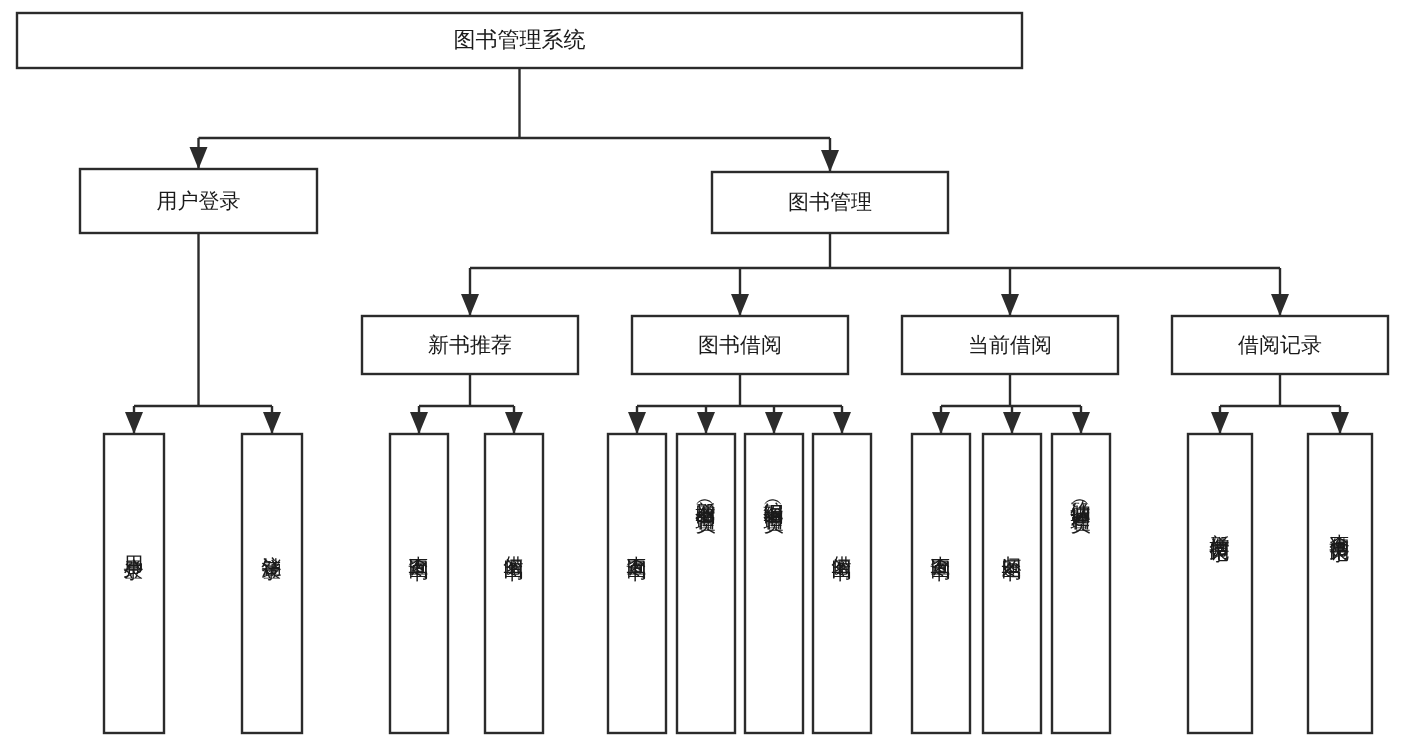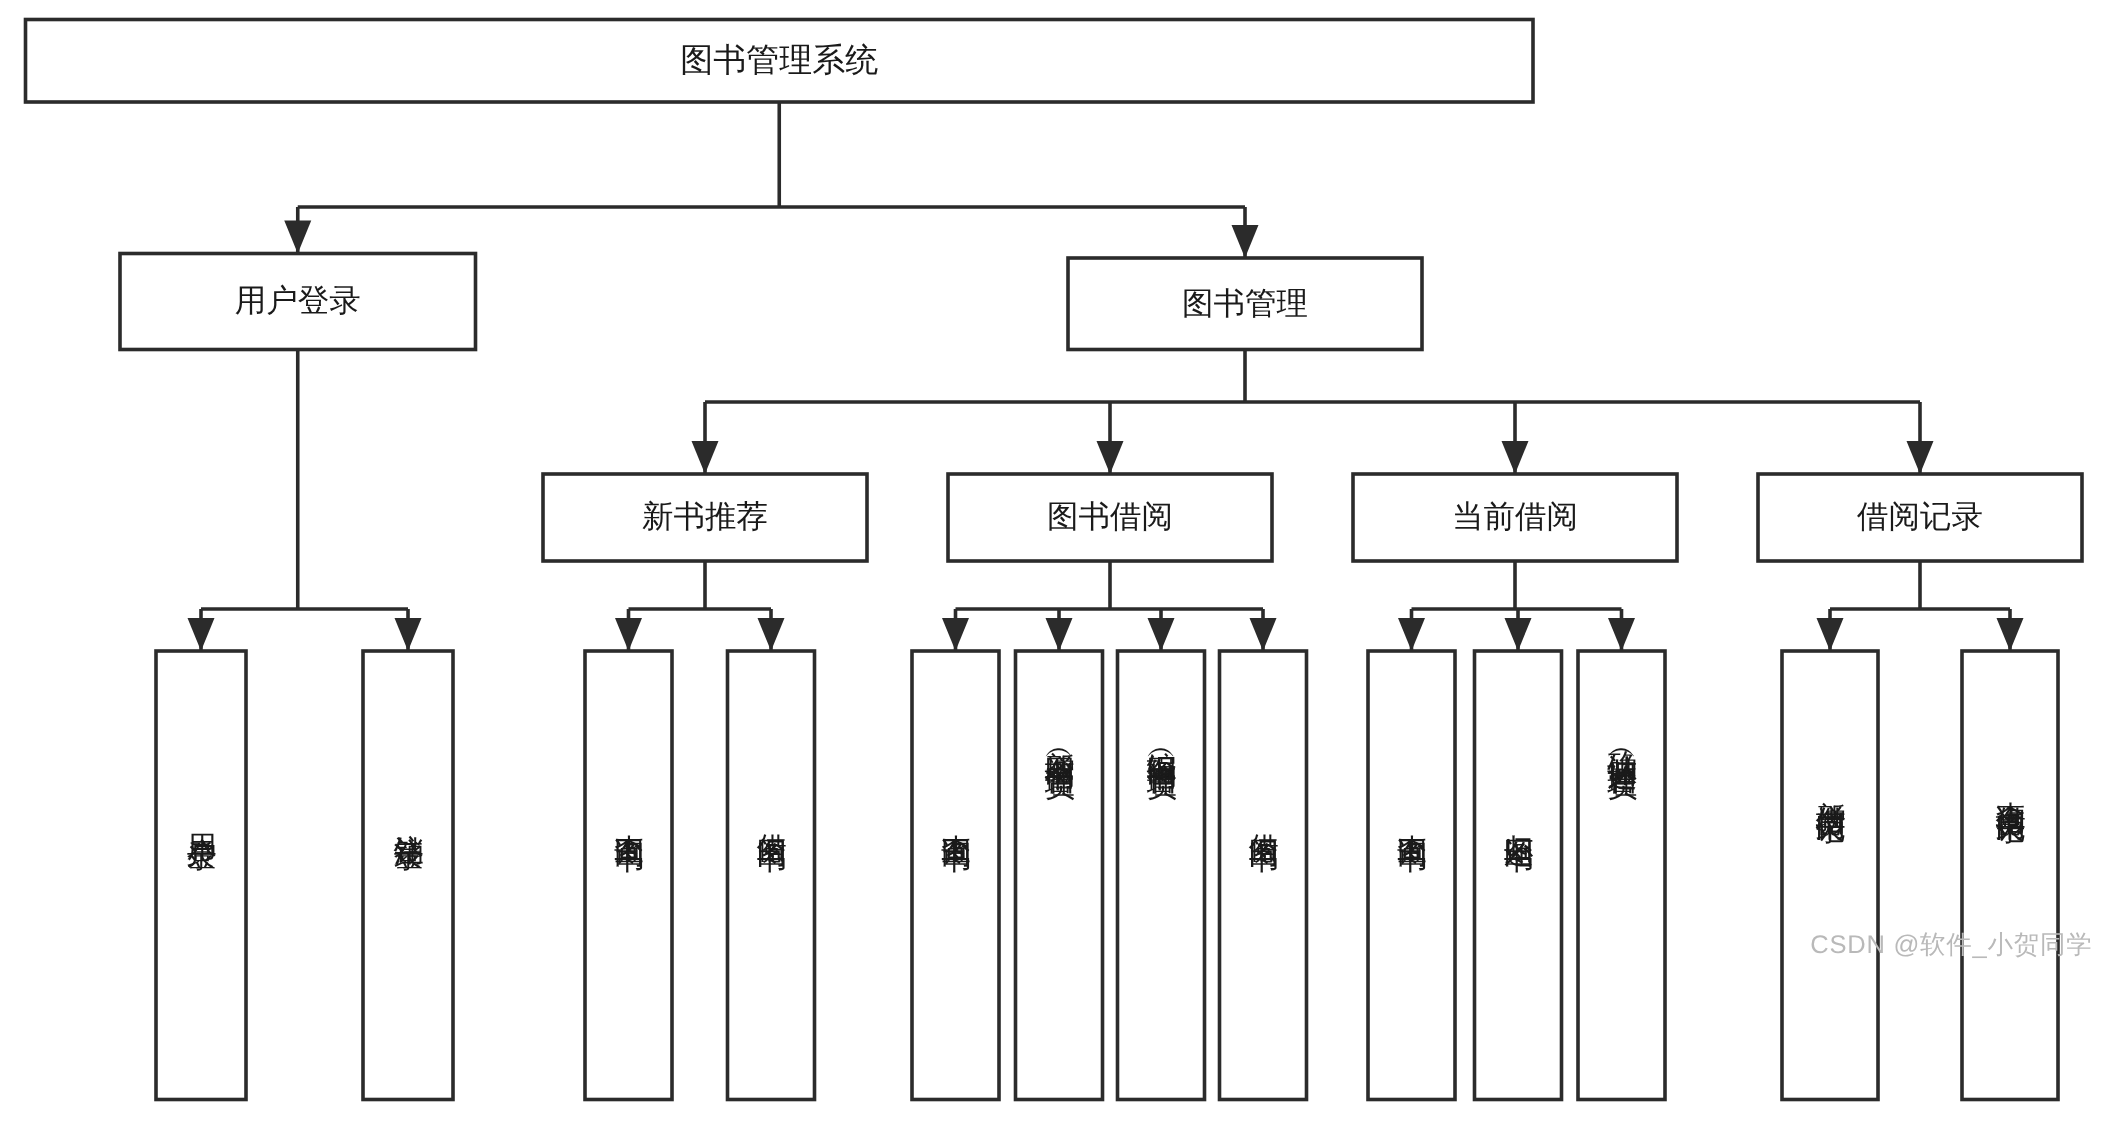--- a/index.html
+++ b/index.html
@@ -212,15 +212,14 @@
         <span class="vlabel">确认归还（管理员）</span>
       </div>
       <div class="vlabel-wrap" style="left: 1188px; top: 434px; width: 64px; height: 299px; padding-top: 83.5px; box-sizing: border-box;">
         <span class="vlabel">新增借阅记录</span>
       </div>
       <div class="vlabel-wrap" style="left: 1308px; top: 434px; width: 64px; height: 299px; padding-top: 83.5px; box-sizing: border-box;">
         <span class="vlabel">查询借阅记录</span>
       </div>
     </div>
 
-  <div id="watermark">CSDN @软件_小贺同学</div>
 
 </div>
 
 </body></html>

